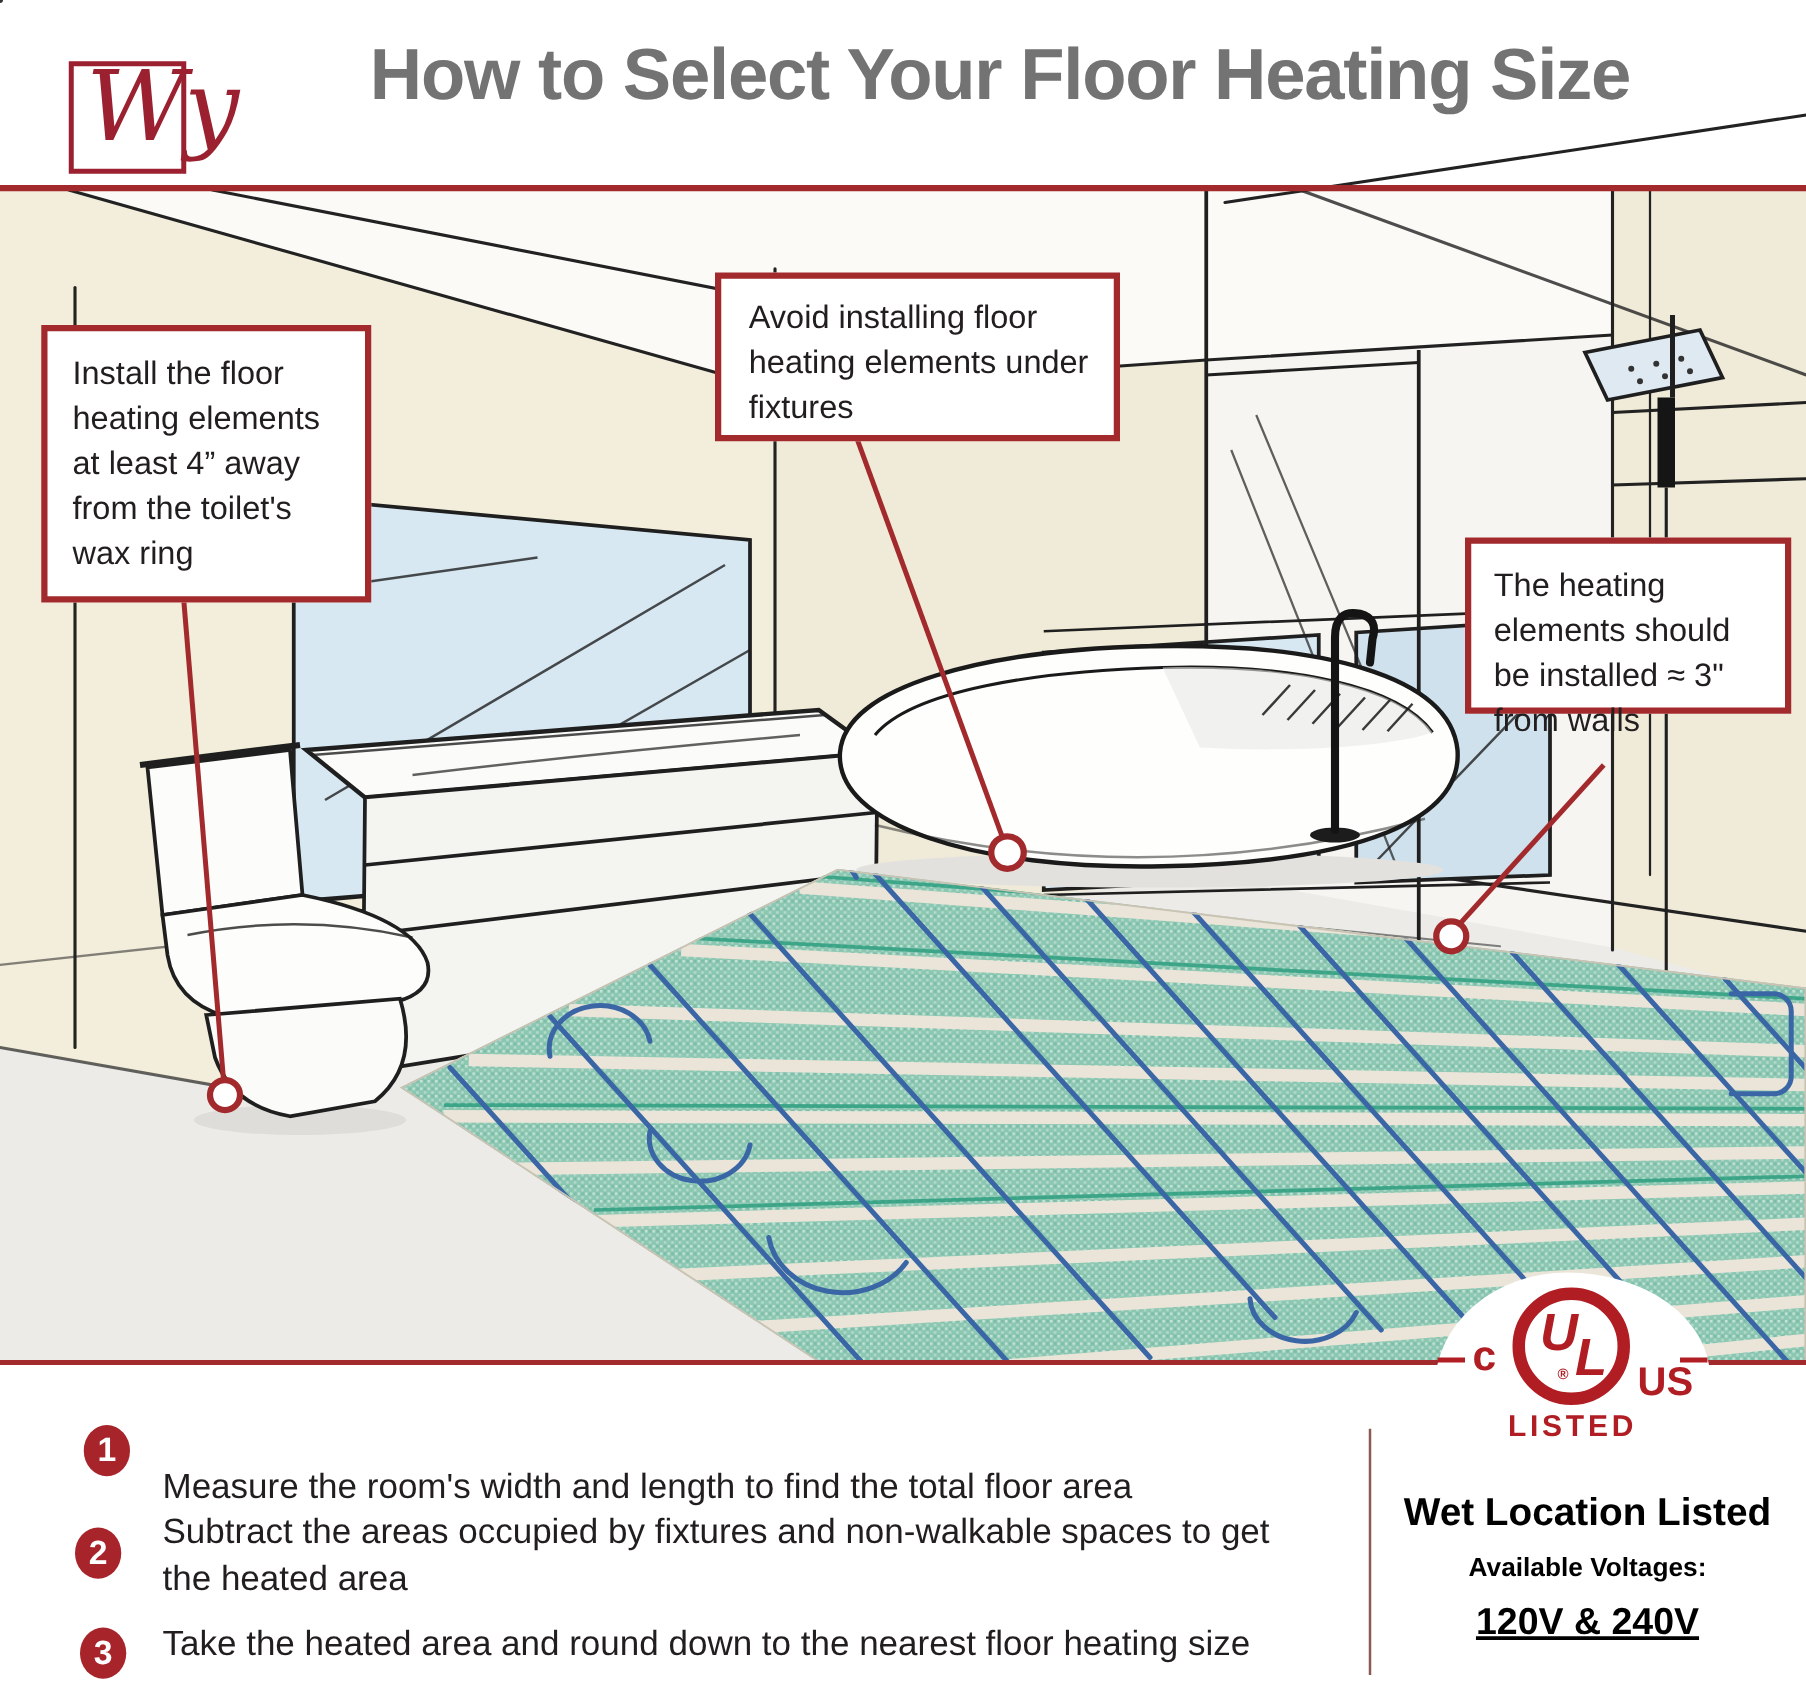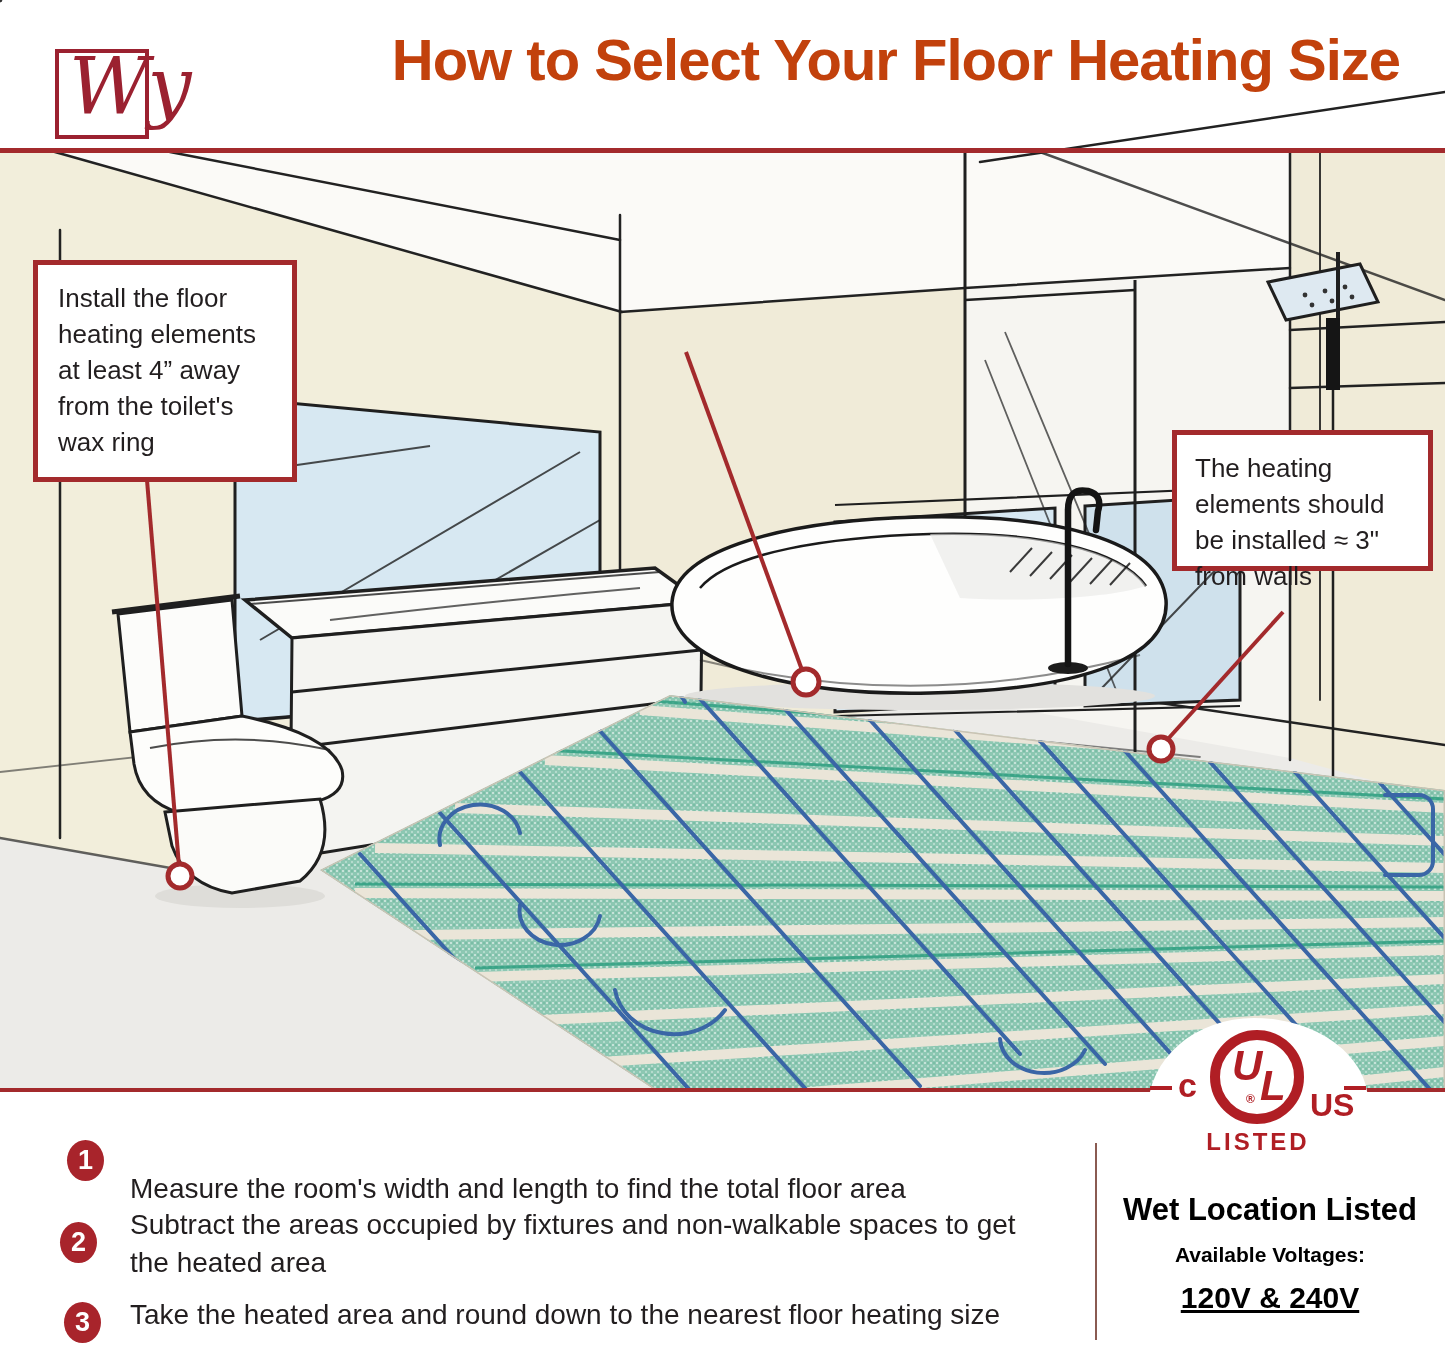--- a/index.html
+++ b/index.html
@@ -5,22 +5,22 @@
   * { margin:0; padding:0; box-sizing:border-box; }
   html,body { width:1445px; height:1348px; background:#ffffff; overflow:hidden;
               font-family:"Liberation Sans", sans-serif; }
   #page { position:relative; width:1445px; height:1348px; background:#ffffff; }
 
   
   .logo-box { position:absolute; left:55px; top:6px; width:94px; height:90px;
               border:4px solid #9b2130; background:#ffffff;margin-top:43px; }
   .logo-script { position:absolute; left:10px; top:-6px; font-family:"DejaVu Serif", serif;
                  font-style:italic; font-size:78px; line-height:1; color:#9b2130; }
-  .page-title { position:absolute; left:200px; top:26px; width:1200px; text-align:right;
-                font-size:58px; font-weight:700; letter-spacing:-1px; color:#c2410c; }
+  .page-title { position:absolute; left:200px; top:26px; width:1200px; text-align:center;
+                font-size:58px; font-weight:700; letter-spacing:-1px; color:#737373; }
 
   
   svg#scene { position:absolute; left:0; top:0; }
 
   
   .callout { position:absolute; background:#ffffff; border:5px solid #a32a2c;
              color:#221e1f; font-size:26px; line-height:36px; z-index:4; }
   #callout-toilet   { left:33px;   top:260px; width:264px; height:222px; padding:15px 14px 10px 20px; }
   #callout-fixtures { left:572px;  top:218px; width:324px; height:135px; padding:12px 14px 10px 22px; }
   #callout-walls    { left:1172px; top:430px; width:261px; height:141px; padding:15px 14px 10px 18px; }
@@ -236,20 +236,21 @@
 
     <line x1="1096" y1="1143" x2="1096" y2="1340" stroke="#8A5B52" stroke-width="2"></line>
   </svg>
 
   <div class="logo-box">
     <span class="logo-script">Wy</span>
   </div>
   <h1 class="page-title">How to Select Your Floor Heating Size</h1>
 
   <div class="callout" id="callout-toilet">Install the floor heating elements at least 4” away from the toilet's wax ring</div>
+  <div class="callout" id="callout-fixtures">Avoid installing floor heating elements under fixtures</div>
   <div class="callout" id="callout-walls">The heating elements should be installed ≈ 3" from walls</div>
 
   <div class="ul-blob"></div>
   <div class="ul-badge">
     <span class="ul-c">c</span>
     <span class="ul-dash left"></span>
     <div class="ul-circle">
       <span class="ul-u">U</span>
       <span class="ul-l">L</span>
       <span class="ul-reg">®</span>

